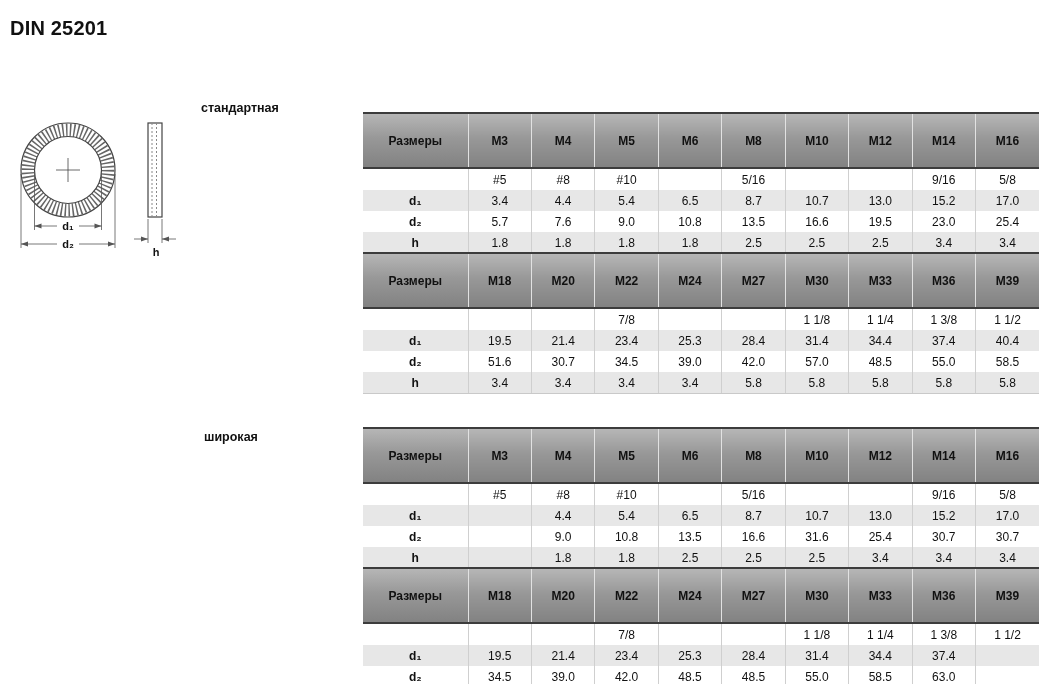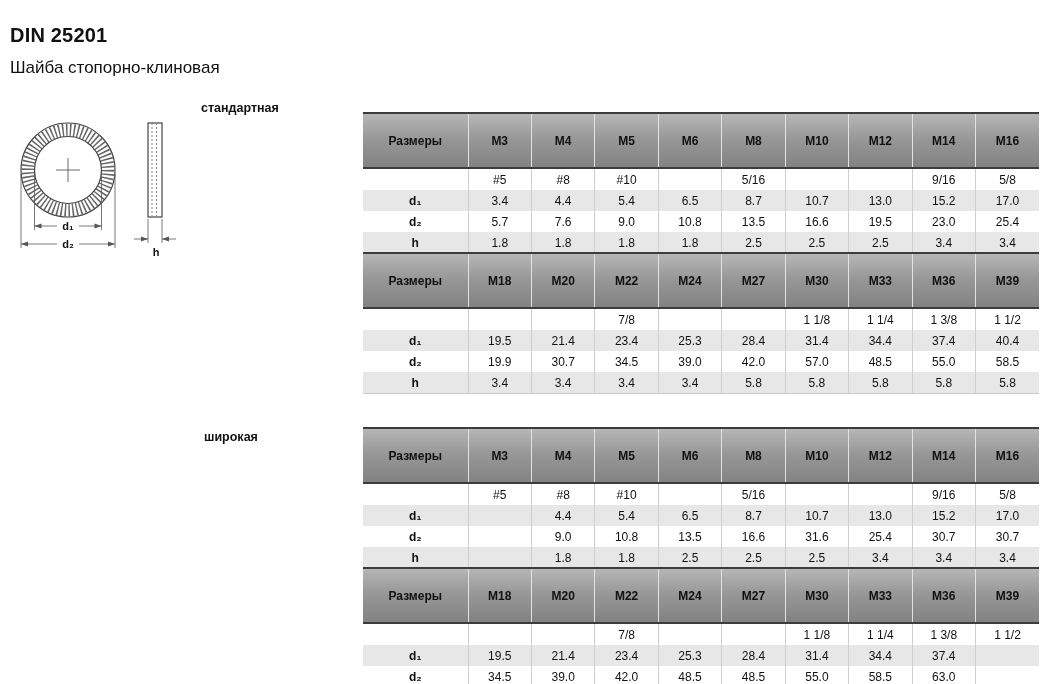--- a/index.html
+++ b/index.html
@@ -5,21 +5,21 @@
   html,body{margin:0;padding:0;background:#fff;}
   #page{
     position:relative;
     width:1044px;height:684px;
     background:#fff;
     font-family:"Liberation Sans",sans-serif;
     color:#111;
     overflow:hidden;
   }
   .title{
-    position:absolute;left:10px;top:24px;
+    position:absolute;left:10px;top:17px;
     font-size:20px;font-weight:bold;letter-spacing:0.2px;text-align:center;
   }
   .subtitle{
     position:absolute;left:10px;top:58px;
     font-size:17px;
   }
   .section-label{
     position:absolute;
     font-size:12.5px;font-weight:bold;
   }
@@ -54,21 +54,20 @@
   .dim-table tr.shade td{background:#e7e7e7;}
   .dim-table tr:last-child td{border-bottom:1px solid #c9c9c9;}
   .dim-table td.lab{font-weight:bold;}
 </style>
 </head>
 <body>
 
 <div id="page">
 
   <div class="title">DIN 25201</div>
-  <div class="subtitle">Шайба стопорно-клиновая</div>
 
   <svg class="drawing" width="210" height="160" viewBox="0 0 210 160">
 
     <g>
       <circle cx="63" cy="58" r="47" fill="none" stroke="#444" stroke-width="1.2"></circle>
       <circle cx="63" cy="58" r="40" fill="none" stroke="#666" stroke-width="13" stroke-dasharray="1.5 2.3"></circle>
       <circle cx="63" cy="58" r="33.5" fill="#fff" stroke="#444" stroke-width="1.2"></circle>
       <line x1="51" y1="58" x2="75" y2="58" stroke="#444" stroke-width="0.8"></line>
       <line x1="63" y1="46" x2="63" y2="70" stroke="#444" stroke-width="0.8"></line>
     </g>
@@ -238,21 +237,21 @@
           <td>23.4</td>
           <td>25.3</td>
           <td>28.4</td>
           <td>31.4</td>
           <td>34.4</td>
           <td>37.4</td>
           <td>40.4</td>
         </tr>
         <tr class="plain">
           <td class="lab">d₂</td>
-          <td>19.9</td>
+          <td>51.6</td>
           <td>30.7</td>
           <td>34.5</td>
           <td>39.0</td>
           <td>42.0</td>
           <td>57.0</td>
           <td>48.5</td>
           <td>55.0</td>
           <td>58.5</td>
         </tr>
         <tr class="shade">

